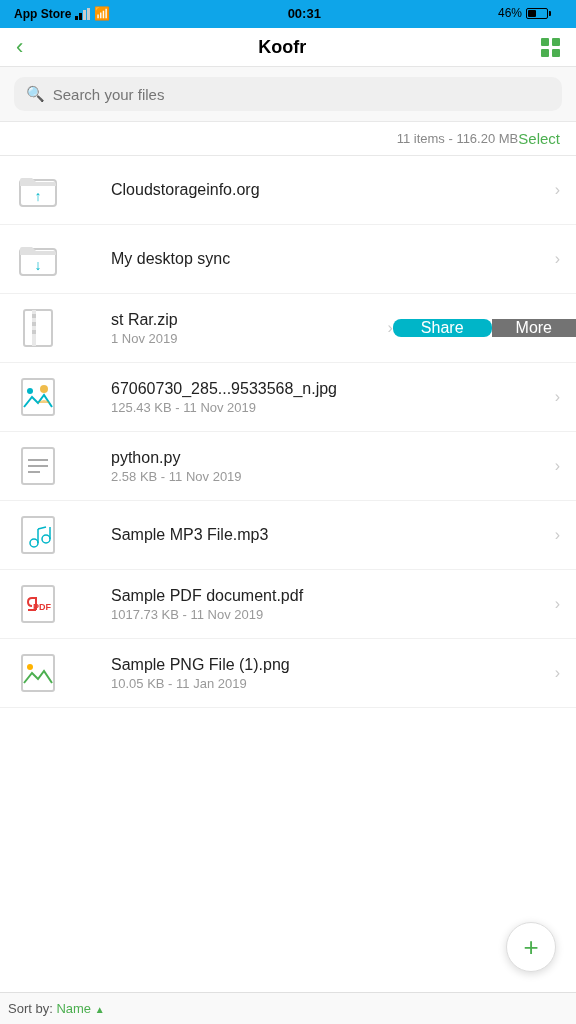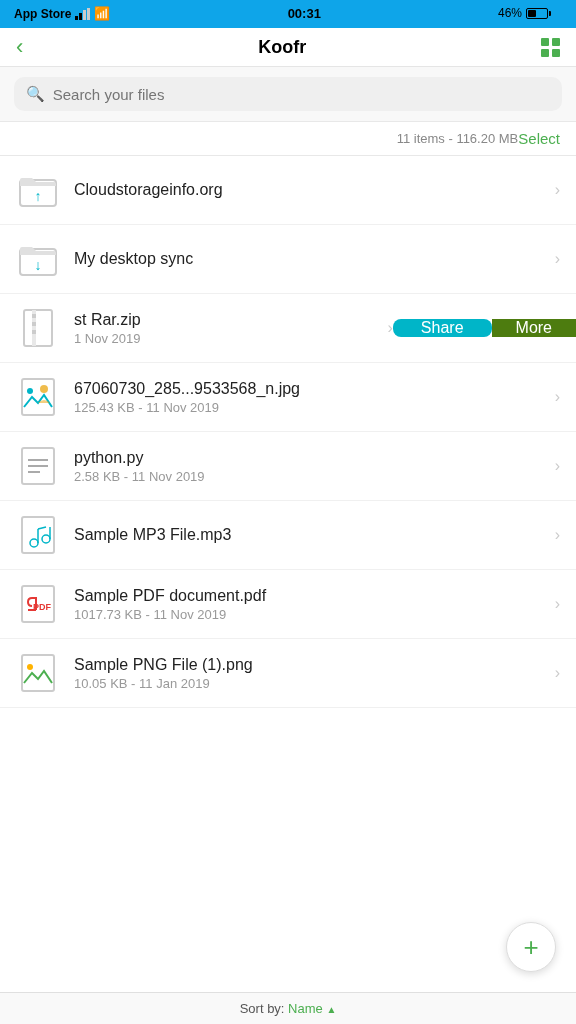--- a/index.html
+++ b/index.html
@@ -145,21 +145,21 @@
       border-bottom: 1px solid #f0f0f0;
       position: relative;
       overflow: hidden;
     }
     .file-icon {
       width: 44px;
       height: 44px;
       flex-shrink: 0;
       margin-right: 14px;
     }
-    .file-info { flex: 1; min-width: 0; }
+    .file-info { flex: 1; min-width: 0; margin-left: 37px; }
     .file-name { font-size: 16px; color: #222; font-weight: 400; white-space: nowrap; overflow: hidden; text-overflow: ellipsis; }
     .file-meta { font-size: 13px; color: #999; margin-top: 2px; }
     .chevron-right { color: #ccc; font-size: 16px; margin-left: 8px; flex-shrink: 0; }
 
     
     .swipe-actions {
       display: flex;
       flex-shrink: 0;
     }
     .swipe-share {
@@ -168,21 +168,21 @@
       font-size: 16px;
       font-weight: 500;
       padding: 0 28px;
       display: flex;
       align-items: center;
       justify-content: center;
       cursor: pointer;
       border-radius: 8px;
     }
     .swipe-more {
-      background: #4d7c0f;
+      background: #737373;
       color: #fff;
       font-size: 16px;
       font-weight: 500;
       padding: 0 24px;
       display: flex;
       align-items: center;
       justify-content: center;
       cursor: pointer;
     }
 
@@ -208,21 +208,20 @@
 
     
     .sort-bar {
       position: fixed;
       bottom: 0;
       left: 0;
       width: 576px;
       background: #f9f9f9;
       border-top: 1px solid #e0e0e0;
       padding: 8px;
-      text-align: center;
       font-size: 13px;
       color: #555;
     }
     .sort-bar .sort-value {
       color: #4caf50;
       font-weight: 500;
     }
     .sort-arrow { color: #4caf50; font-size: 10px; }
 
     

